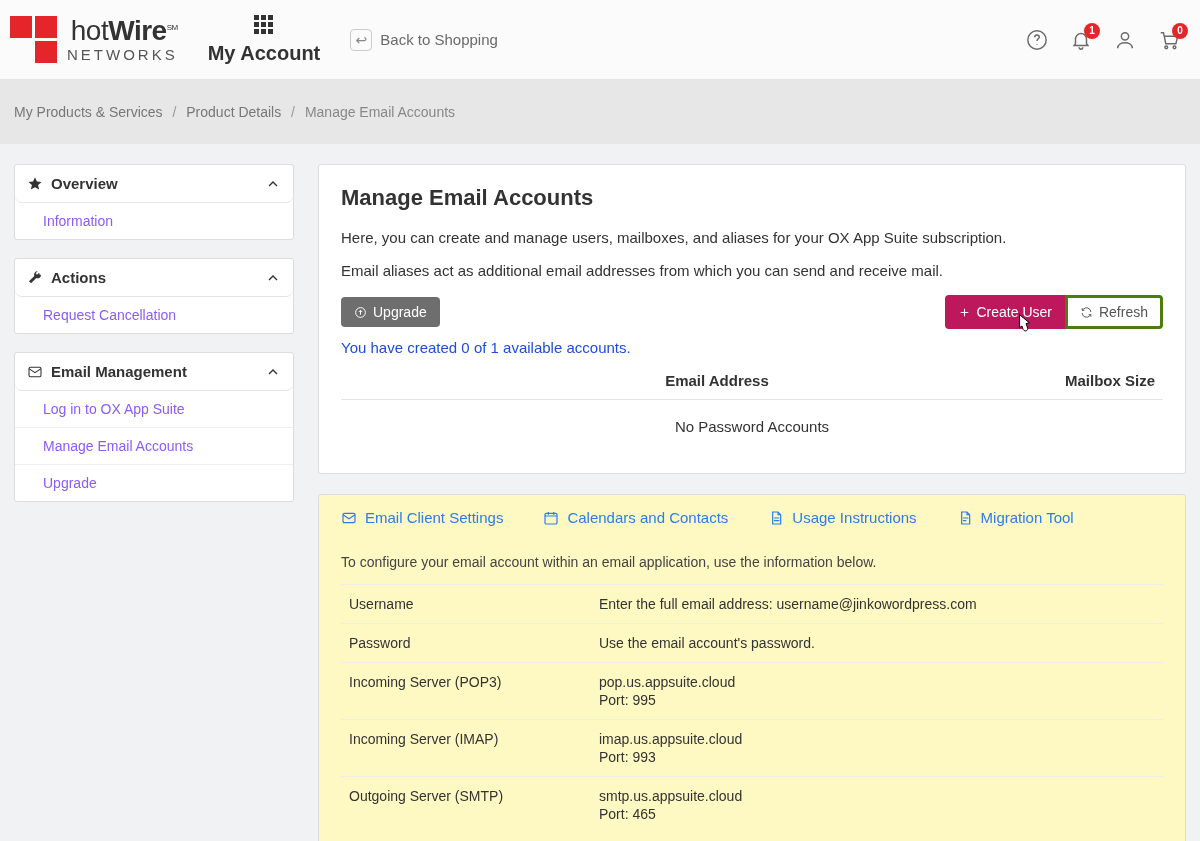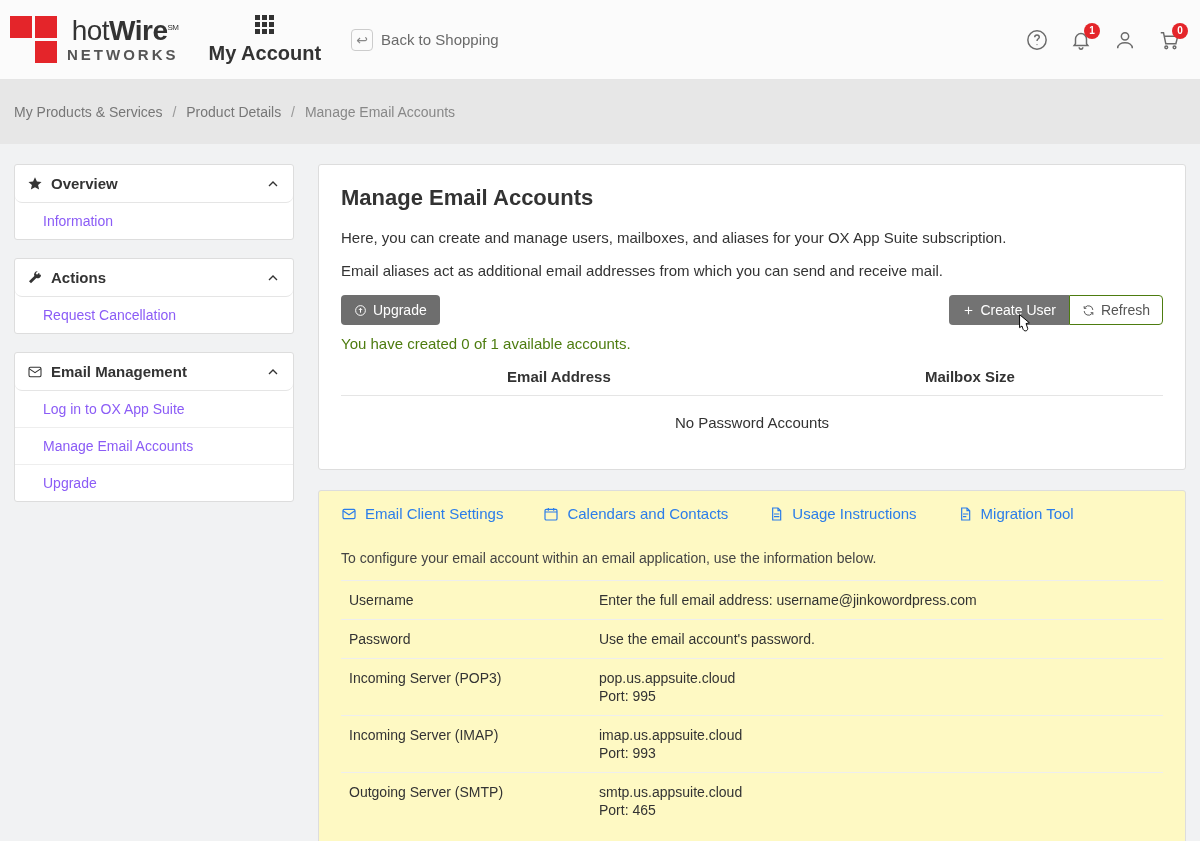--- a/index.html
+++ b/index.html
@@ -6,21 +6,21 @@
   html, body { margin:0; padding:0; font-family: "Helvetica Neue", Arial, sans-serif; color:#333; background:#f1f2f3; }
   
   .header { height:80px; background:#fbfbfb; border-bottom:1px solid #e5e5e5; display:flex; align-items:center; padding:0 20px 0 10px; }
   .logo { display:flex; align-items:center; gap:6px; }
   .logo-squares { display:grid; grid-template-columns:22px 22px; grid-template-rows:22px 22px; gap:3px; }
   .sq { background:#e4252a; }
   .sq.blank { background:transparent; }
   .logo-text { display:flex; flex-direction:column; line-height:1; margin-left:4px;text-align:right; }
   .logo-text .brand { font-size:28px; font-weight:300; color:#333; letter-spacing:-0.5px; }
   .logo-text .brand b { font-weight:700; }
-  .logo-text .sub { font-size:15px; letter-spacing:3px; color:#555; font-weight:700; margin-top:2px;}
+  .logo-text .sub { font-size:15px; letter-spacing:3px; color:#555; font-weight:400; margin-top:2px;}
   .sm { font-size:8px; vertical-align:super;}
   .my-account { display:flex; align-items:center; gap:8px; margin-left:30px; font-size:20px; font-weight:700; color:#333;flex-direction:column;}
   .grid9 { display:grid; grid-template-columns:repeat(3,5px); grid-template-rows:repeat(3,5px); gap:2px;}
   .grid9 span { background:#333; }
   .back-shopping { display:flex; align-items:center; gap:8px; margin-left:30px; color:#6a6a6a; font-size:15px;}
   .back-box { width:22px; height:22px; border:1px solid #ccc; border-radius:4px; display:flex; align-items:center; justify-content:center; color:#888; font-size:14px;}
   .header-icons { margin-left:auto; display:flex; align-items:center; gap:22px; color:#6a6a6a; }
   .hicon { position:relative; display:flex; align-items:center; justify-content:center; }
   .hicon svg { width:22px; height:22px; stroke:#6a6a6a; fill:none; stroke-width:1.6; }
   .badge { position:absolute; top:-6px; right:-8px; min-width:16px; height:16px; padding:0 3px; border-radius:8px; background:#e4252a; color:#fff; font-size:10px; font-weight:700; display:flex; align-items:center; justify-content:center; }
@@ -38,30 +38,30 @@
   .panel-item { padding:10px 28px; font-size:14px; color:#8b5cf6; border-bottom:1px solid #eee; }
   .panel-item:last-child { border-bottom:none; }
   
   .main { flex:1; display:flex; flex-direction:column; gap:20px; }
   .card { background:#fff; border:1px solid #ddd; border-radius:3px; padding:20px 22px; position:relative;}
   h2.page-title { margin:0 0 18px 0; font-size:22px; font-weight:600; color:#333;}
   p.lead { margin:0 0 16px 0; font-size:15px; color:#333;}
   .toolbar-row { display:flex; align-items:center; gap:8px; margin-top:8px;}
   .btn { display:inline-flex; align-items:center; gap:6px; border-radius:4px; padding:6px 12px; font-size:14px; cursor:pointer; border:1px solid transparent;}
   .btn-grey { background:#6e6e6e; color:#fff; }
-  .btn-red { background:#737373; color:#fff; }
-  .btn-outline { background:#fff; color:#555; border:1px solid #4d7c0f;}
+  .btn-red { background:#be185d; color:#fff; }
+  .btn-outline { background:#fff; color:#555; border:3px solid #4d7c0f;}
   .btn svg { width:13px; height:13px; }
   .toolbar-right { margin-left:auto; display:flex; gap:0;}
   .toolbar-right .btn { border-radius:0;}
   .toolbar-right .btn:first-child { border-top-left-radius:4px; border-bottom-left-radius:4px;}
   .toolbar-right .btn:last-child { border-top-right-radius:4px; border-bottom-right-radius:4px;}
-  .quota { margin-top:10px; font-size:15px; color:#4d7c0f;}
+  .quota { margin-top:10px; font-size:15px; color:#1d4ed8;}
   table.accounts { width:100%; border-collapse:collapse; margin-top:6px;}
-  table.accounts th { text-align:center; font-size:15px; padding:10px 8px; border-bottom:1px solid #e5e5e5; }
+  table.accounts th { text-align:right; font-size:15px; padding:10px 8px; border-bottom:1px solid #e5e5e5; }
   .empty-row td { text-align:center; padding:18px 0; color:#333; font-size:15px;}
   
   .tabs-card { background:#fef9c3; border:1px solid #ddd; border-radius:3px; }
   .tabs { display:flex; gap:40px; padding:14px 22px; }
   .tab { display:flex; align-items:center; gap:8px; color:#2b7de9; font-size:15px; cursor:pointer;}
   .tab svg { width:16px; height:16px; stroke:#2b7de9; fill:none; stroke-width:1.8;}
   .tab-body { padding:8px 22px 22px 22px; }
   .tab-intro { font-size:14px; color:#444; margin:6px 0 14px 0;}
   table.settings { width:100%; border-collapse:collapse; font-size:14px; color:#333;}
   table.settings td { padding:11px 8px; border-top:1px solid #eee; vertical-align:top;}

